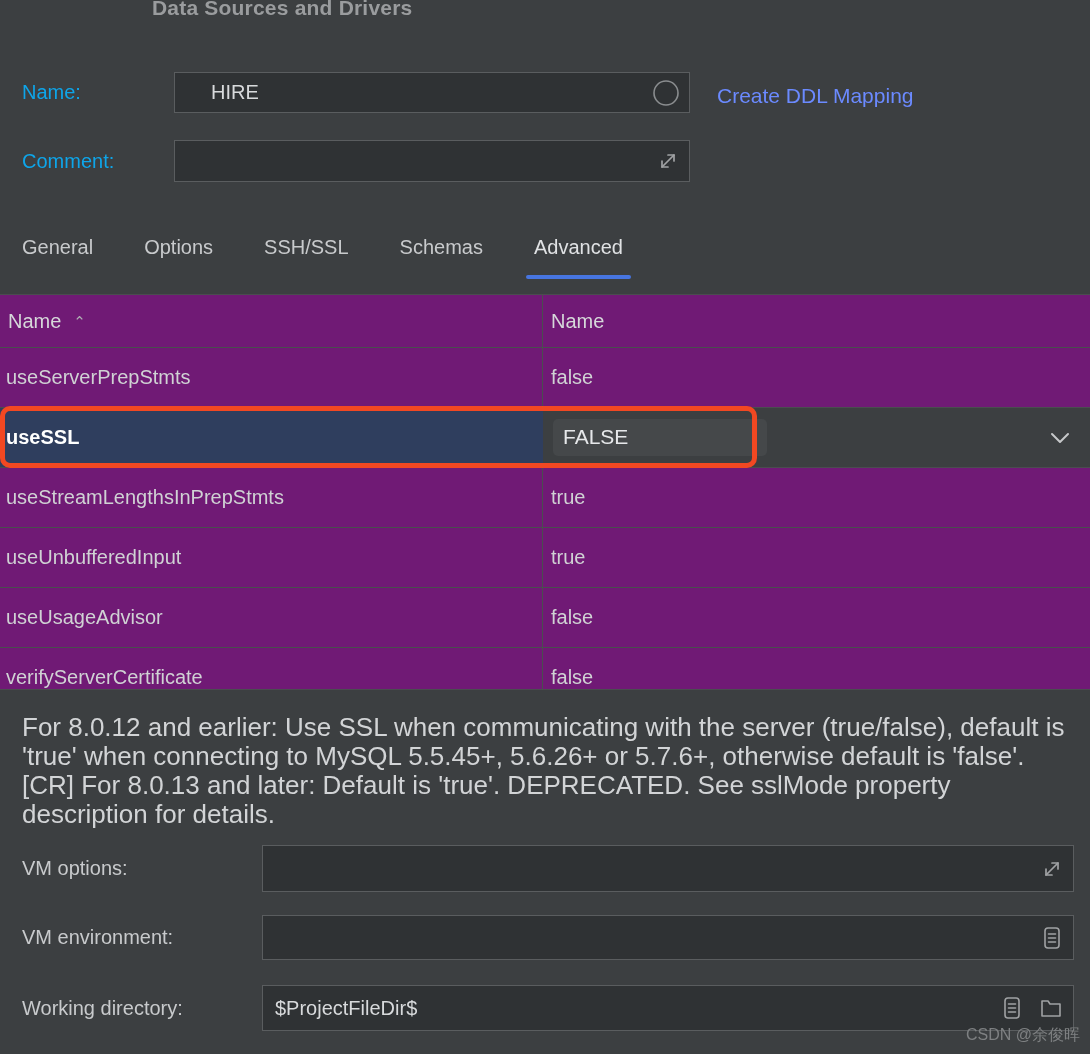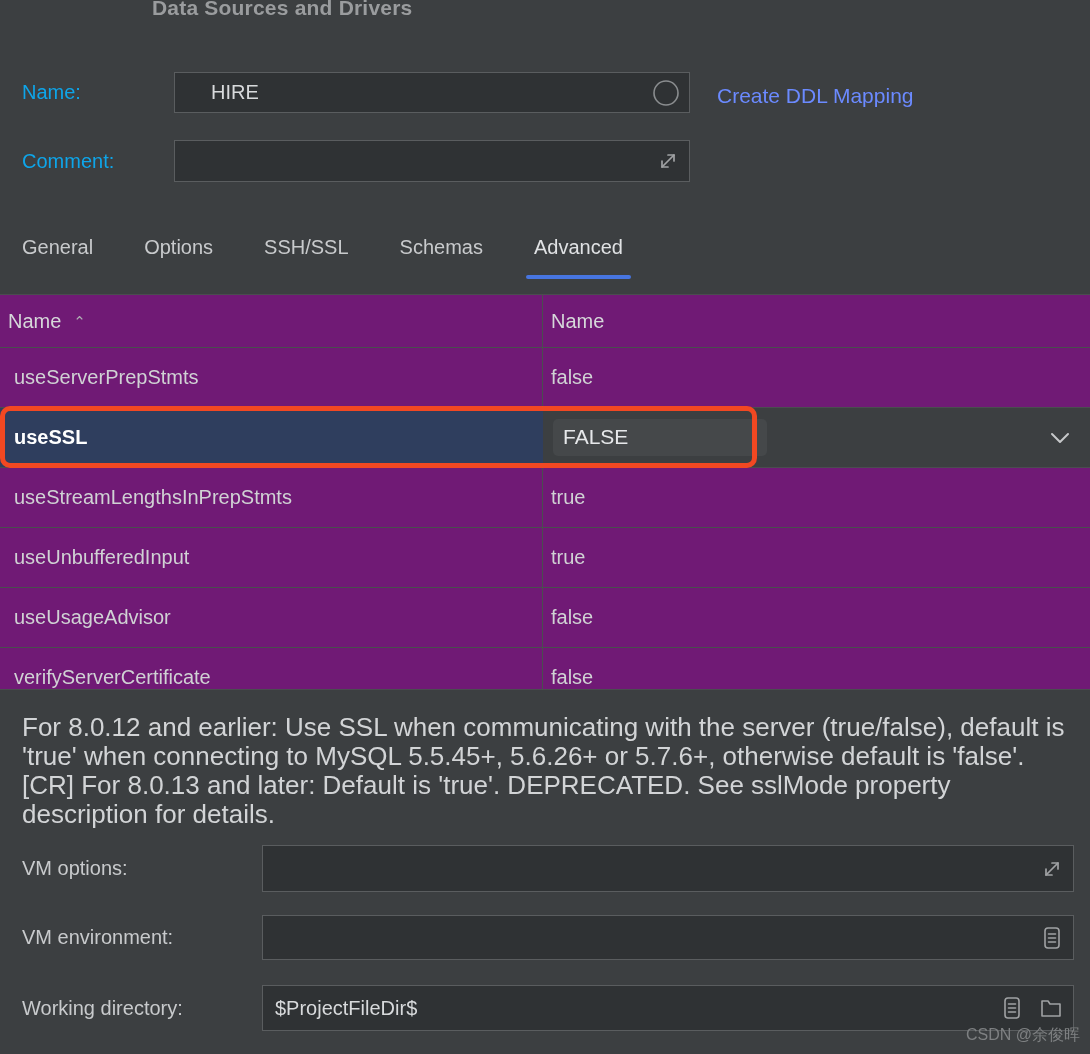--- a/index.html
+++ b/index.html
@@ -137,21 +137,21 @@
   .trow.header {
     height: 53px;
     border-bottom: 1px solid #4A4D4F;
   }
   .cell-name {
     width: 543px;
     box-sizing: border-box;
     border-right: 1px solid #4A4D4F;
     display: flex;
     align-items: center;
-    padding-left: 14px;
+    padding-left: 6px;
     font-size: 20px;
     color: #D0D2D4;
     white-space: nowrap;
     overflow: hidden;
   }
   .cell-value {
     flex: 1;
     box-sizing: border-box;
     display: flex;
     align-items: center;

